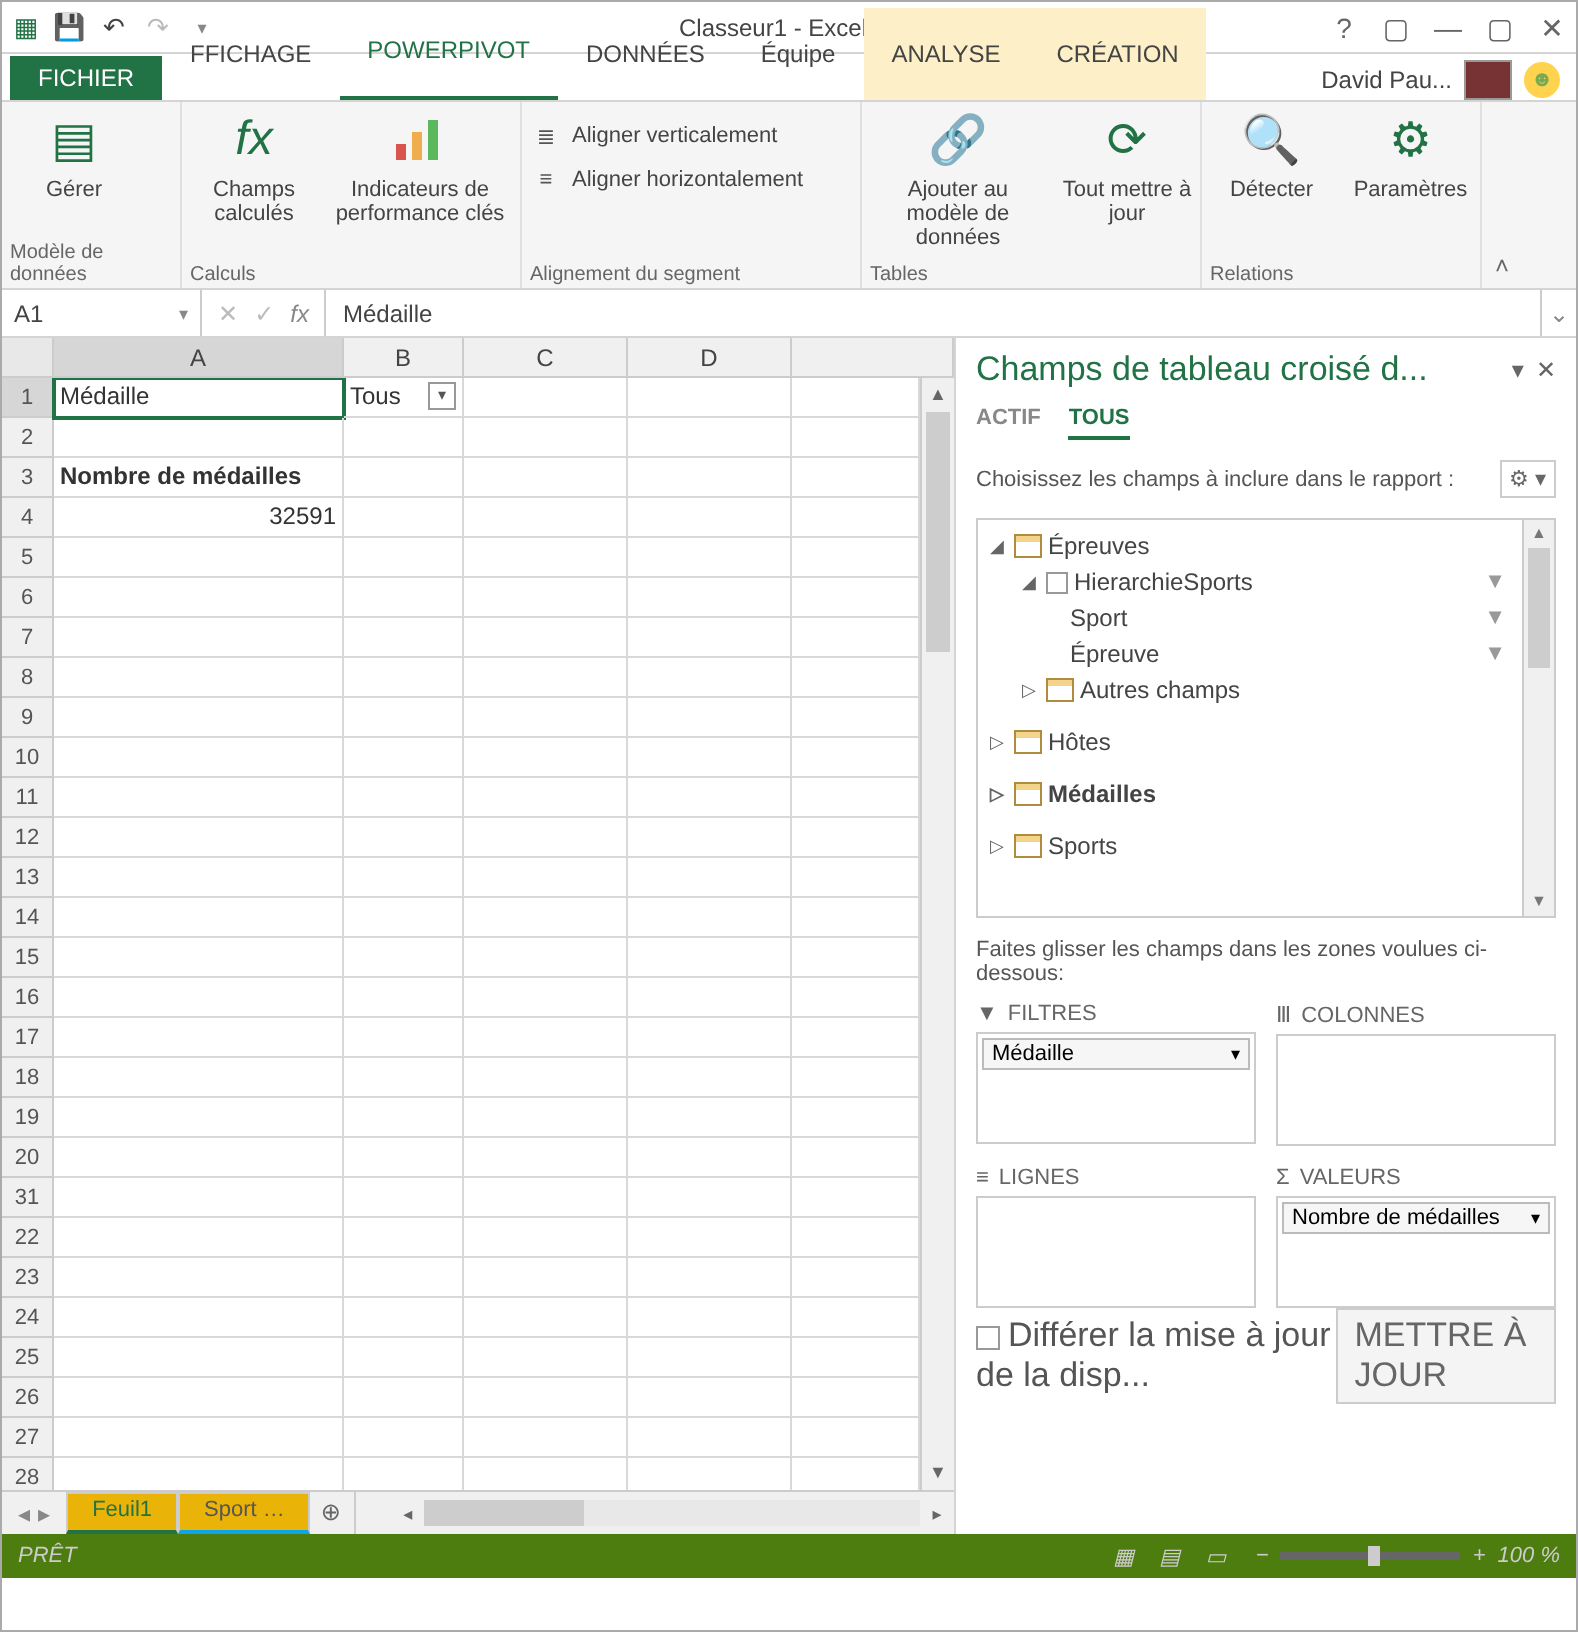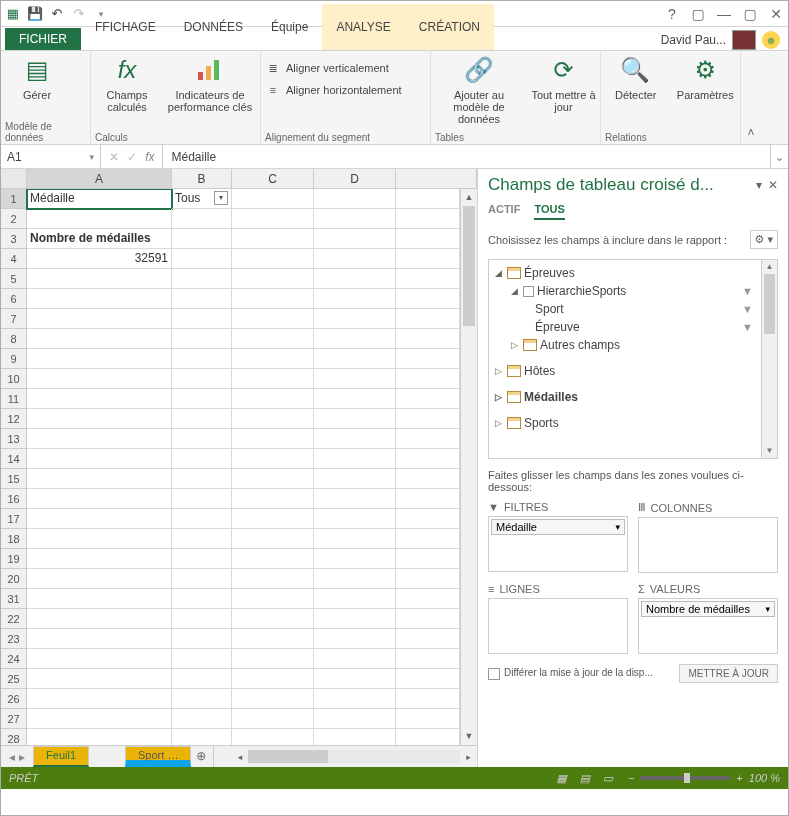--- a/index.html
+++ b/index.html
@@ -75,21 +75,21 @@
 .filter-btn { float: right; width: 14px; height: 14px; border: 1px solid #999; background: #fff; font-size: 8px; text-align: center; line-height: 12px; margin-top: 2px; color: #555; }
 .vscroll { width: 17px; background: #f0f0f0; border-left: 1px solid #ccc; display: flex; flex-direction: column; }
 .vscroll .btn { height: 17px; text-align: center; font-size: 9px; color: #666; line-height: 17px; }
 .vscroll .track { flex: 1; position: relative; }
 .vscroll .thumb { position: absolute; top: 0; left: 2px; right: 2px; height: 120px; background: #cdcdcd; }
 
 
 .sheetbar { height: 22px; display: flex; align-items: stretch; border-top: 1px solid #ccc; background: #f0f0f0; }
 .sheetnav { display: flex; align-items: center; gap: 4px; padding: 0 8px; color: #888; }
 .sheettab { padding: 2px 12px; border: 1px solid #ccc; background: #eab308; font-size: 11px; color: #217346; border-bottom: 2px solid #217346; }
-.sheettab.inactive { color: #555; border-bottom: 7px solid #0ea5e9; margin-left: 36px; }
+.sheettab.inactive { color: #555; border-bottom: 2px solid #0ea5e9; }
 .addsheet { width: 20px; text-align: center; color: #666; line-height: 20px; }
 .hscroll { flex: 1; display: flex; align-items: center; margin-left: 10px; }
 .hscroll .btn { width: 17px; text-align: center; font-size: 9px; color: #666; }
 .hscroll .track { flex: 1; height: 13px; background: #e8e8e8; position: relative; }
 .hscroll .thumb { position: absolute; left: 0; top: 0; bottom: 0; width: 80px; background: #cdcdcd; }
 
 
 .taskpane { width: 310px; padding: 6px 10px; background: #fff; display: flex; flex-direction: column; }
 .tp-title { display: flex; align-items: center; justify-content: space-between; }
 .tp-title h3 { font-size: 17px; font-weight: normal; color: #217346; }
@@ -112,21 +112,21 @@
 .fl-scroll .t { height: 14px; text-align: center; font-size: 8px; color: #777; line-height: 14px; }
 .fl-scroll .trk { flex:1; position: relative; }
 .fl-scroll .th { position:absolute; top:0; left:2px; right:2px; height:60px; background:#cdcdcd; }
 
 .tp-drag { margin-top: 10px; font-size: 11px; color: #555; }
 .dropzones { display: grid; grid-template-columns: 1fr 1fr; gap: 10px; margin-top: 8px; }
 .dz { }
 .dz .dz-title { font-size: 11px; color: #666; margin-bottom: 3px; display: flex; gap: 5px; align-items: center; }
 .dz .dz-box { border: 1px solid #ccc; background: #fff; height: 56px; padding: 2px; }
 .dz .dz-item { border: 1px solid #bbb; background: #f6f6f6; font-size: 11px; padding: 1px 4px; display: flex; justify-content: space-between; align-items: center; }
-.tp-footer { margin-top: 10px; display: flex; align-items: center; justify-content: space-between; font-size: 10px; color: #555; }
+.tp-footer { display: flex; align-items: center; justify-content: space-between; font-size: 17px; color: #555; }
 .tp-footer .upd { border: 1px solid #ccc; padding: 3px 8px; background: #f4f4f4; color: #666; }
 .tp-footer .chk { width: 12px; height: 12px; border: 1px solid #999; display: inline-block; vertical-align: middle; margin-right: 4px; }
 
 
 .statusbar { height: 22px; background: #0b6b3a; background: #217346; background: #0f7a44; color: #fff; display: flex; align-items: center; padding: 0 8px; gap: 10px; font-size: 11px; }
 .statusbar { background: #333; }
 .statusbar { background: #4d7c0f; font-style: italic; }
 .statusbar .ready { text-transform: uppercase; color: #ccc; }
 .statusbar .spacer { flex:1; }
 .statusbar .views span { display: inline-block; width: 20px; text-align: center; color: #ccc; }
@@ -152,20 +152,21 @@
     <span>▢</span>
     <span>—</span>
     <span>▢</span>
     <span>✕</span>
   </div>
 </div>
 
 <div class="ribbon-tabs">
   <div class="tab file">FICHIER</div>
   <div class="tab">FFICHAGE</div>
+  <div class="tab active">POWERPIVOT</div>
   <div class="tab">DONNÉES</div>
   <div class="tab">Équipe</div>
   <div class="tab contextual">ANALYSE</div>
   <div class="tab contextual">CRÉATION</div>
   <div class="spacer"></div>
   <div class="account">
     <span>David Pau...</span>
     <span class="avatar"></span>
     <span class="smiley">☻</span>
   </div>

